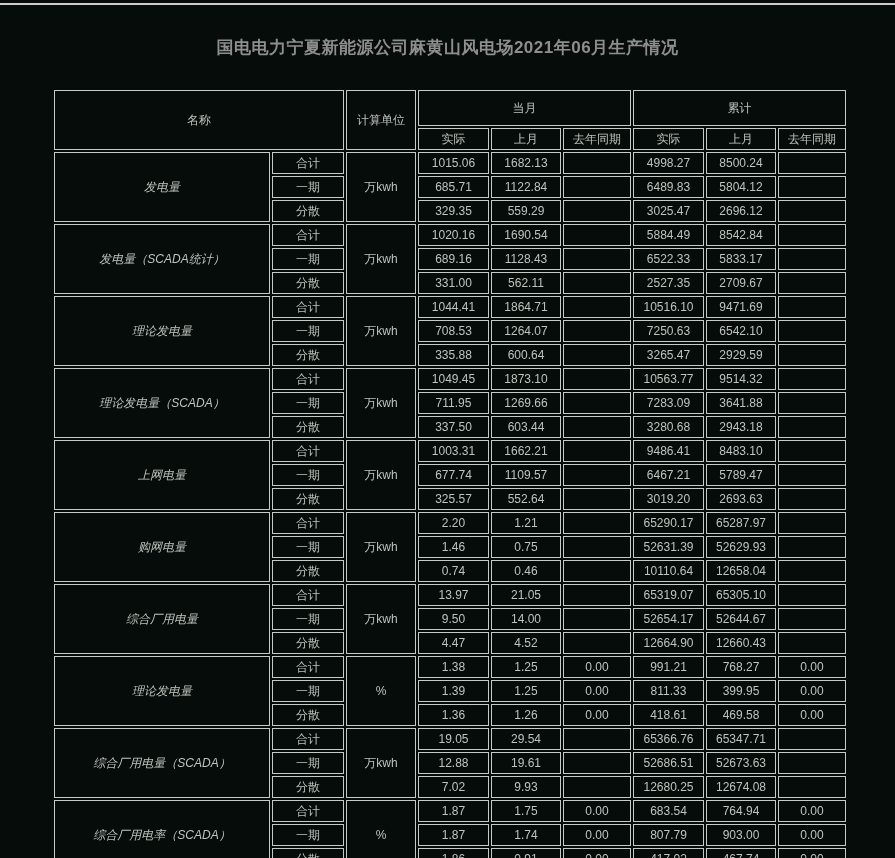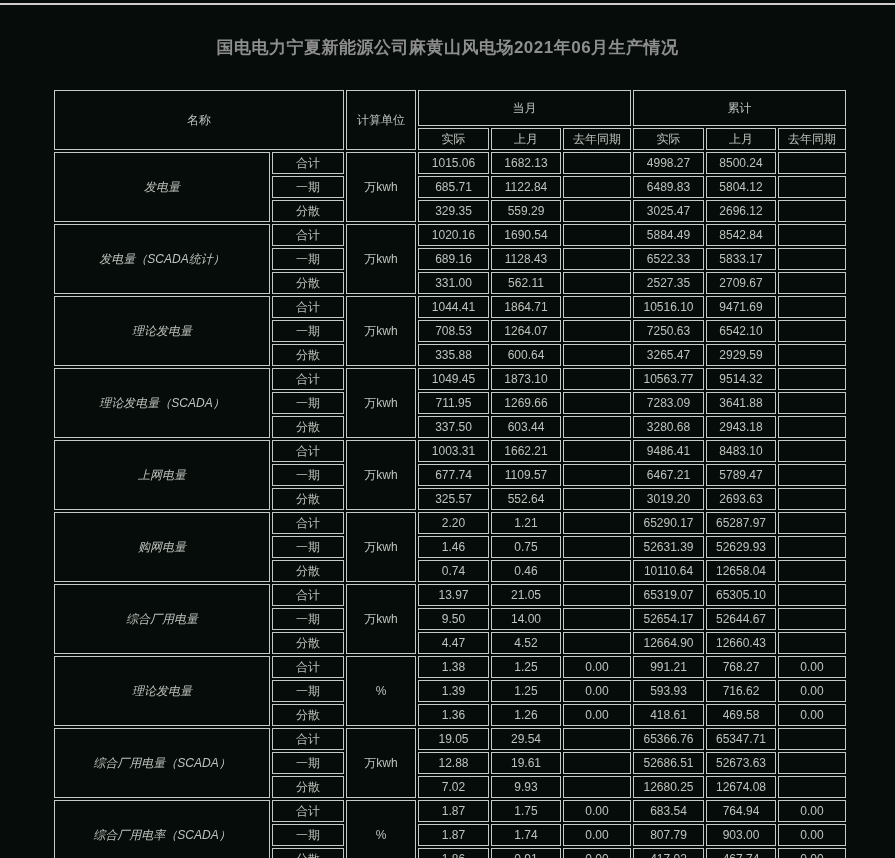--- a/index.html
+++ b/index.html
@@ -309,22 +309,22 @@
           <td class="value-cell">0.00</td>
           <td class="value-cell">991.21</td>
           <td class="value-cell">768.27</td>
           <td class="value-cell">0.00</td>
         </tr>
         <tr>
           <td>一期</td>
           <td class="value-cell">1.39</td>
           <td class="value-cell">1.25</td>
           <td class="value-cell">0.00</td>
-          <td class="value-cell">593.93</td>
-          <td class="value-cell">716.62</td>
+          <td class="value-cell">811.33</td>
+          <td class="value-cell">399.95</td>
           <td class="value-cell">0.00</td>
         </tr>
         <tr>
           <td>分散</td>
           <td class="value-cell">1.36</td>
           <td class="value-cell">1.26</td>
           <td class="value-cell">0.00</td>
           <td class="value-cell">418.61</td>
           <td class="value-cell">469.58</td>
           <td class="value-cell">0.00</td>

